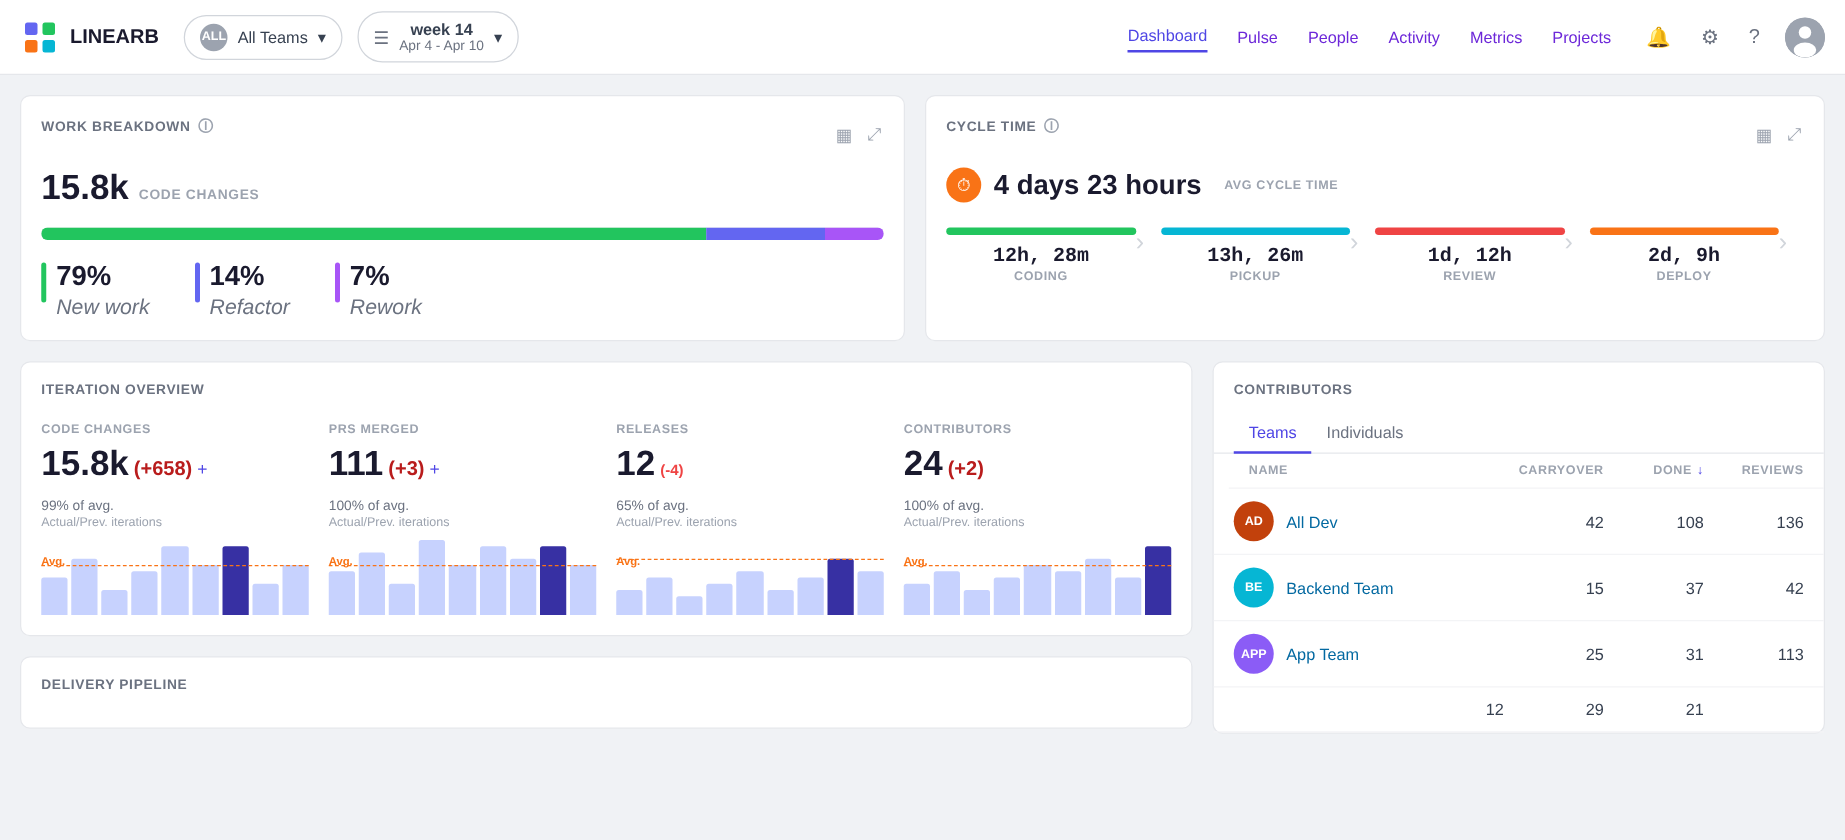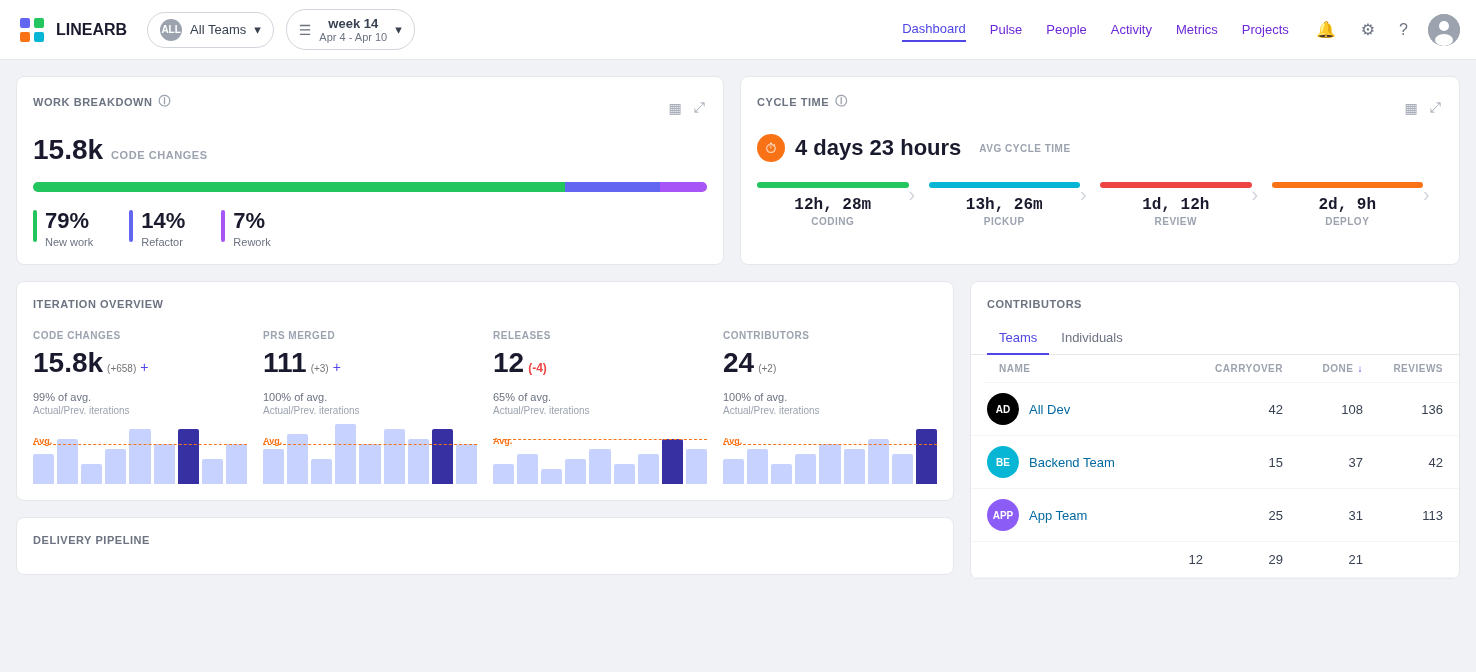--- a/index.html
+++ b/index.html
@@ -198,23 +198,24 @@
       height: 32px;
       border-radius: 2px;
       margin-top: 2px;
     }
     .metric-pct {
       font-size: 22px;
       font-weight: 700;
       color: #1a1a2e;
     }
     .metric-name {
-      font-size: 11px;
+      font-size: 17px;
       color: #6b7280;
       margin-top: 2px;
+      font-style: italic;
     }
     .cycle-time-icon {
       width: 28px;
       height: 28px;
       background: #f97316;
       border-radius: 50%;
       display: flex;
       align-items: center;
       justify-content: center;
       color: #fff;
@@ -292,23 +293,23 @@
     }
     .iter-value {
       font-size: 28px;
       font-weight: 700;
       color: #1a1a2e;
       display: flex;
       align-items: baseline;
       gap: 4px;
     }
     .iter-delta-pos {
-      font-size: 10px;
-      color: #737373;
-      font-weight: 400;
+      font-size: 16px;
+      color: #b91c1c;
+      font-weight: 700;
     }
     .iter-delta-neg {
       font-size: 12px;
       color: #ef4444;
       font-weight: 600;
     }
     .iter-avg {
       font-size: 11px;
       color: #6b7280;
       margin-top: 12px;
@@ -716,21 +717,21 @@
           <span style="text-align:right">CARRYOVER</span>
           <div class="col-header-sort">
             <span>DONE</span>
             <span class="sort-arrow">↓</span>
           </div>
           <span style="text-align:right">REVIEWS</span>
         </div>
 
         <div class="table-row">
           <div class="team-name-cell">
-            <div class="team-avatar" style="background:#000000;">AD</div>
+            <div class="team-avatar" style="background:#c2410c;">AD</div>
             <span class="team-name">All Dev</span>
           </div>
           <span class="table-cell">42</span>
           <span class="table-cell">108</span>
           <span class="table-cell">136</span>
         </div>
 
         <div class="table-row">
           <div class="team-name-cell">
             <div class="team-avatar" style="background:#06b6d4;">BE</div>

